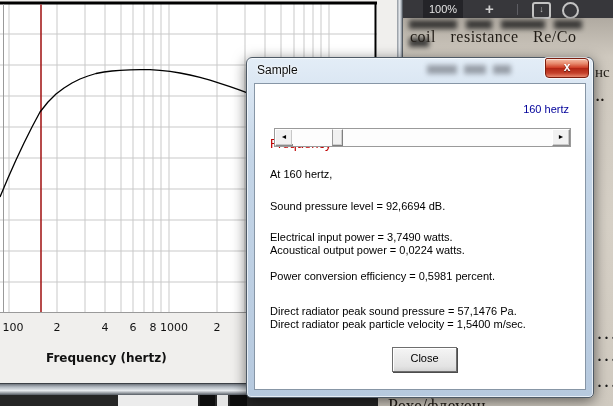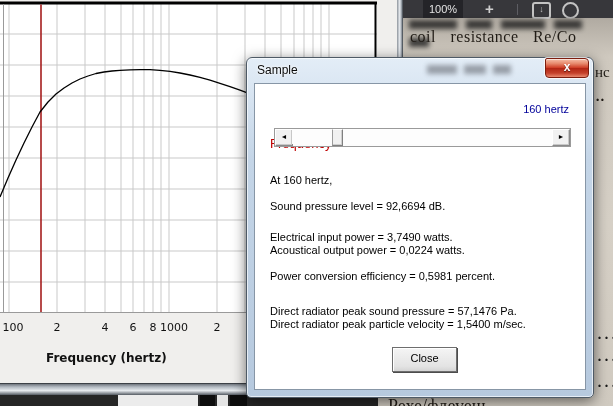--- a/index.html
+++ b/index.html
@@ -189,21 +189,21 @@
       <div class="freq-value" id="freqValue" style="color: rgb(0, 0, 154);">160 hertz</div>
 
       <div class="hscroll">
         <div class="sb-btn sb-left">◄</div>
         <div class="sb-track">
           <div class="sb-thumb" style="left: 40px;"></div>
         </div>
         <div class="sb-btn sb-right">►</div>
       </div>
 
-      <div class="rline" style="top:90px;text-align:center;">At 160 hertz,</div>
+      <div class="rline" style="top:84px;text-align:center;">At 160 hertz,</div>
       <div class="rline" style="top:116px;">Sound pressure level = 92,6694 dB.</div>
       <div class="rline" style="top:147px;">Electrical input power = 3,7490 watts.</div>
       <div class="rline" style="top:160px;">Acoustical output power = 0,0224 watts.</div>
       <div class="rline" style="top:186px;">Power conversion efficiency = 0,5981 percent.</div>
       <div class="rline" style="top:221px;">Direct radiator peak sound pressure = 57,1476 Pa.</div>
       <div class="rline" style="top:234px;">Direct radiator peak particle velocity = 1,5400 m/sec.</div>
 
       <div class="close-btn">Close</div>
     </div>
   </div>

